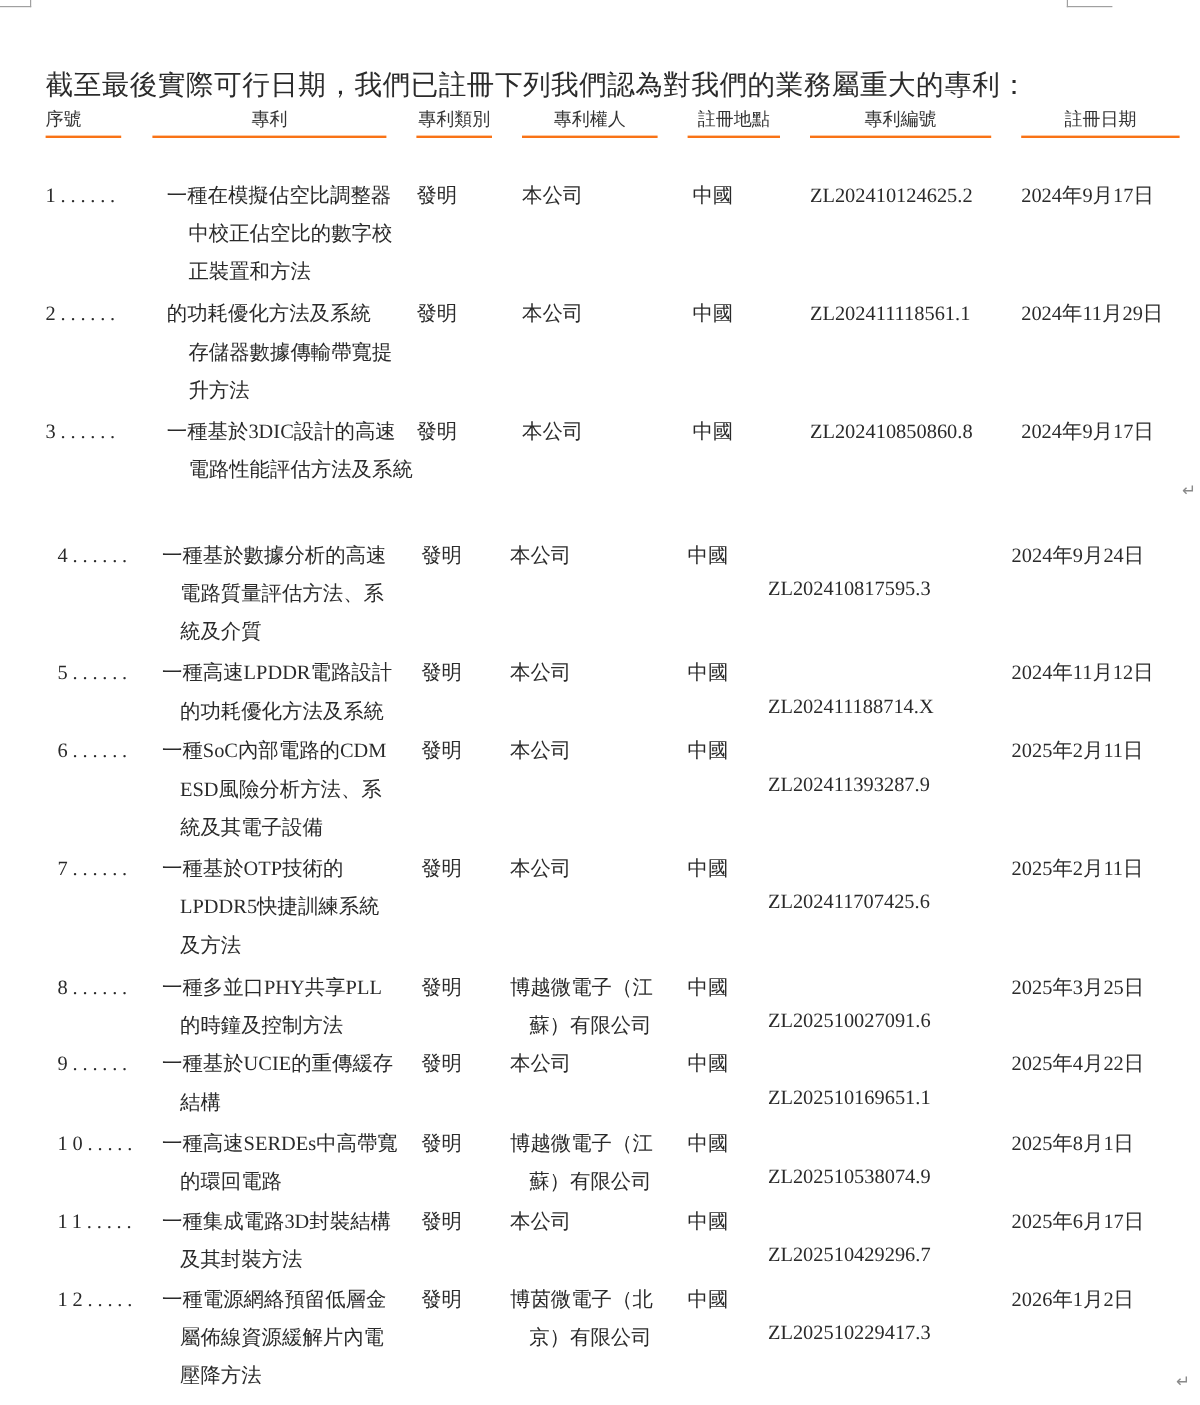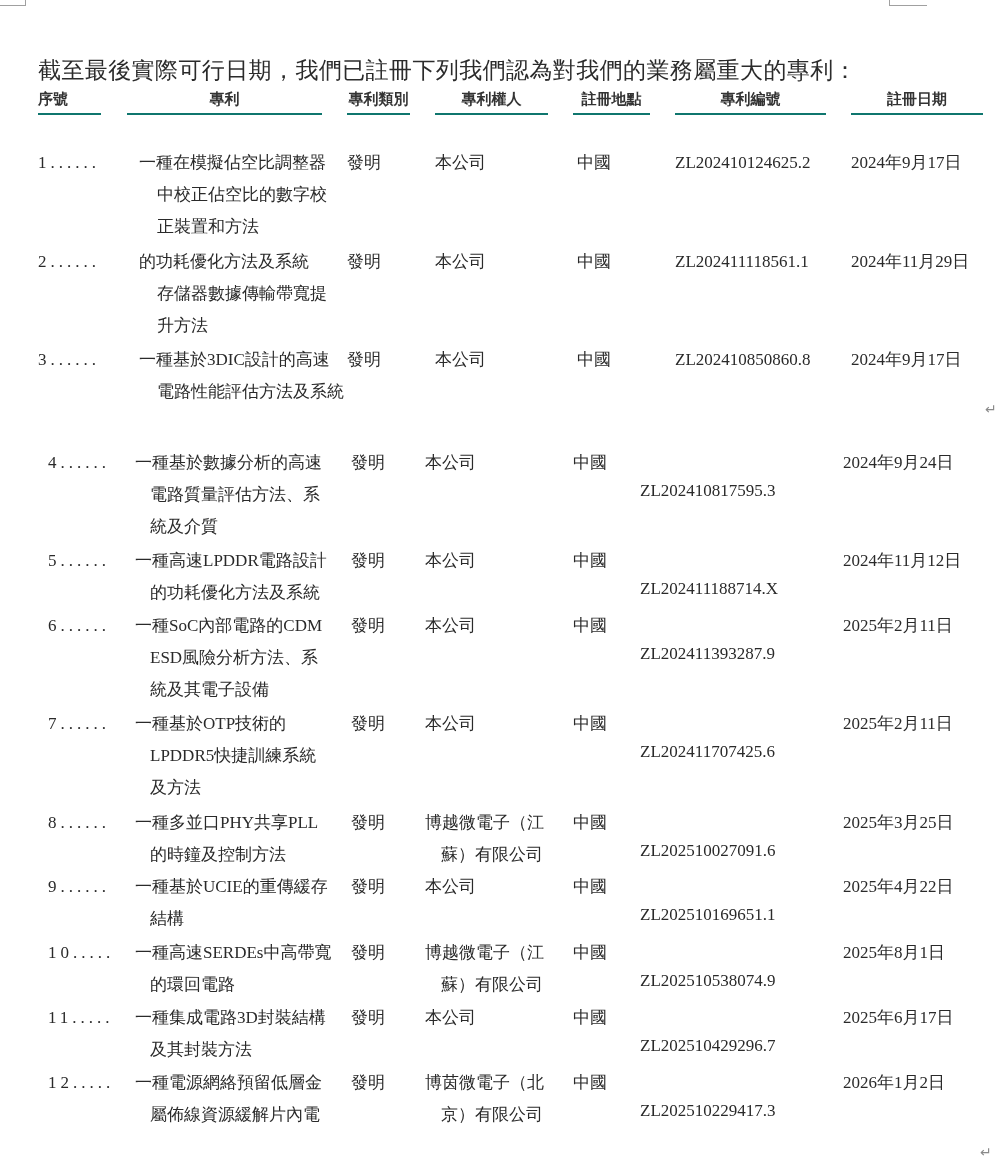--- a/index.html
+++ b/index.html
@@ -12,23 +12,23 @@
     .corner-tl { left:0; top:0; width:25px; height:5px; border-right-width:1px; border-bottom-width:1px; }
     .corner-tr { left:889px; top:0; width:37px; height:5px; border-left-width:1px; border-bottom-width:1px; }
 
     .intro {
       position:absolute; left:38px; top:22px; white-space:nowrap;
       font-size:23px; line-height:30px; letter-spacing:0.4px; color:#2b2b2b;margin-top:34px;
     }
 
     .th {
       position:absolute; top:88px; height:22px; line-height:22px;
-      padding-bottom:3px; border-bottom:2px solid #0f766e;
+      padding-bottom:3px; border-bottom:2px solid #f97316;
       font-family:"DejaVu Sans", "Liberation Sans", sans-serif;
-      font-weight:bold; font-size:15px; text-align:center; white-space:nowrap; color:#333;
+      font-weight:normal; font-size:15px; text-align:center; white-space:nowrap; color:#333;
     }
     .th.left { text-align:left; }
 
     .row { position:absolute; left:0; width:1000px; }
     .cell { position:absolute; top:0; white-space:nowrap; font-size:17px; line-height:32px; }
     .line { display:block; }
     .c-no { letter-spacing:4px; }
 
     .a .c-no { left:38px; }
     .a .c-name { left:139px; }
@@ -239,20 +239,21 @@
   <div class="cell c-place">中國</div>
   <div class="cell c-num">ZL202510429296.7</div>
   <div class="cell c-date">2025年6月17日</div>
 </div>
 
 <div class="row b" style="top:1067px;">
   <div class="cell c-no">12.....</div>
   <div class="cell c-name">
     <span class="line">一種電源網絡預留低層金</span>
     <span class="line cont">屬佈線資源緩解片內電</span>
+    <span class="line cont">壓降方法</span>
   </div>
   <div class="cell c-type">發明</div>
   <div class="cell c-owner">
     <span class="line">博茵微電子（北</span>
     <span class="line cont">京）有限公司</span>
   </div>
   <div class="cell c-place">中國</div>
   <div class="cell c-num">ZL202510229417.3</div>
   <div class="cell c-date">2026年1月2日</div>
 </div>

